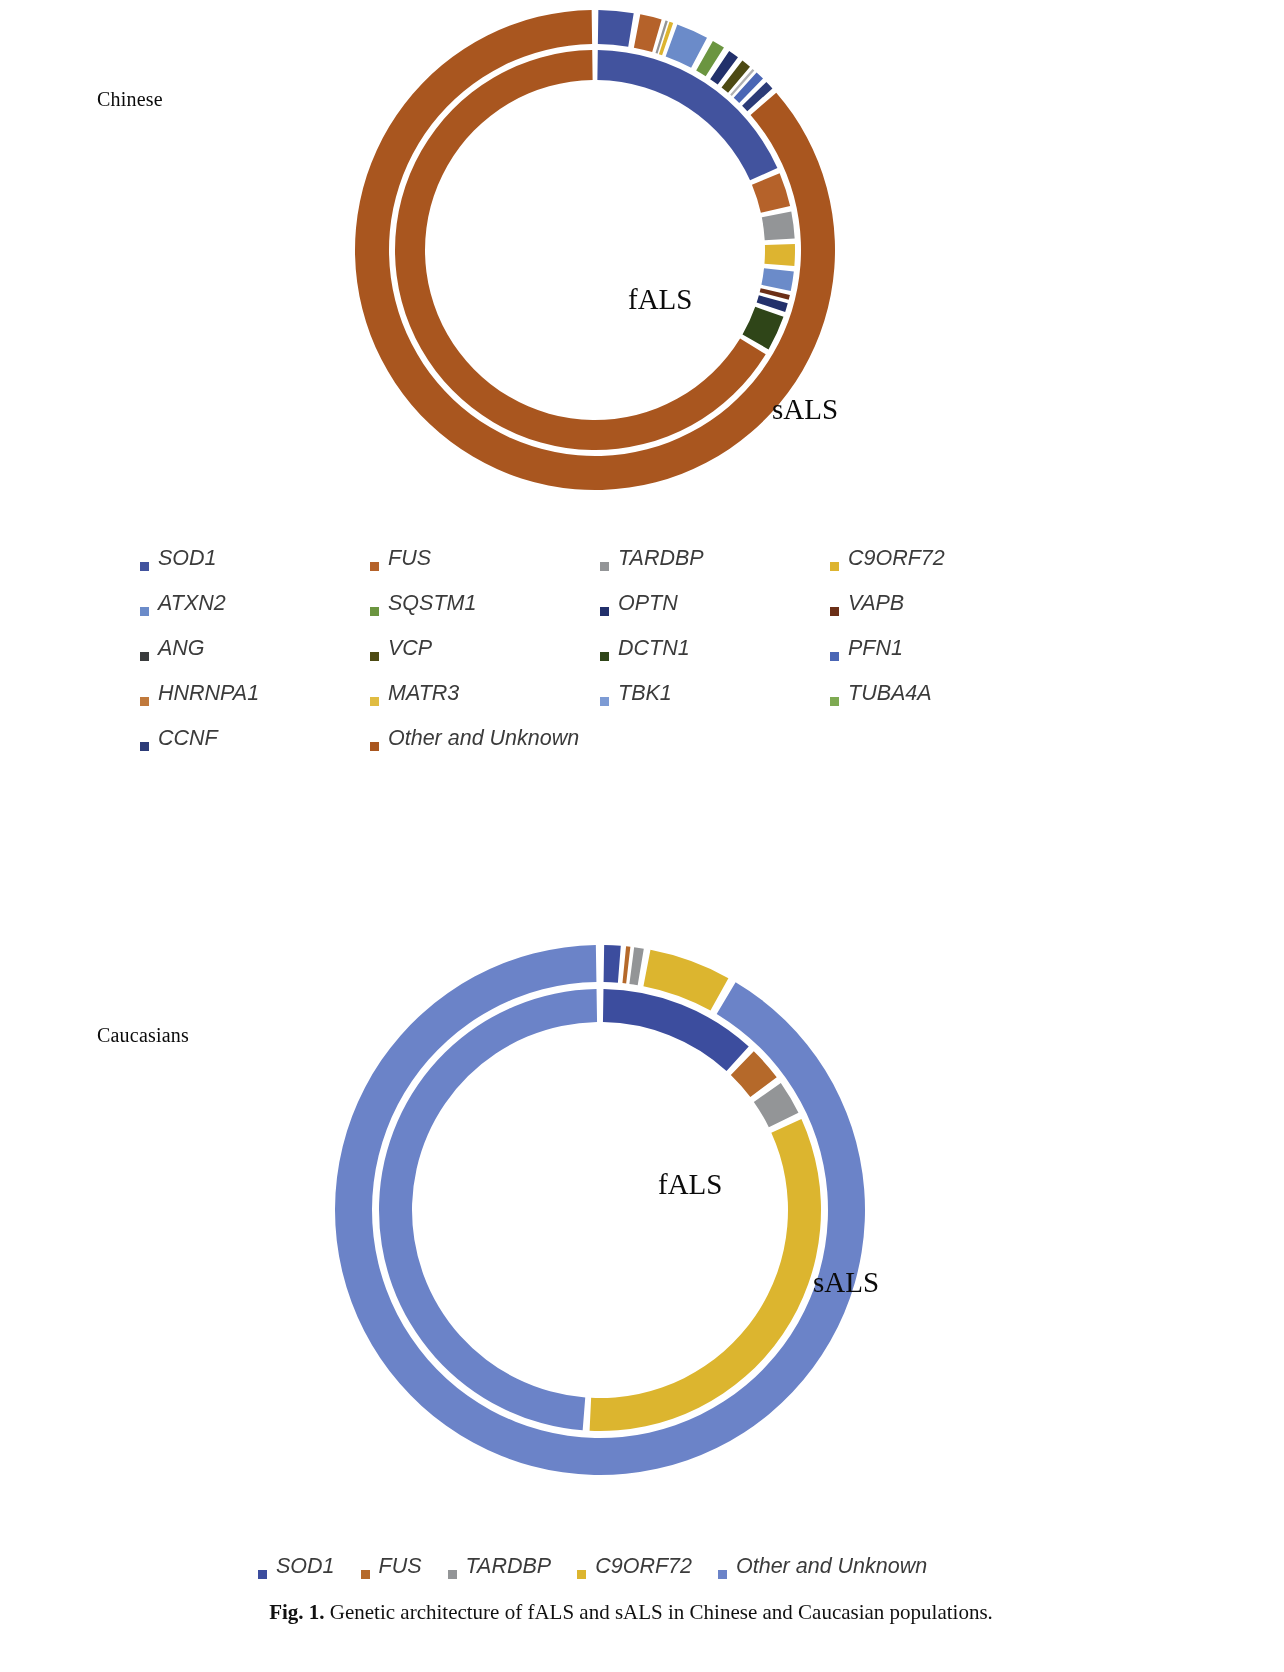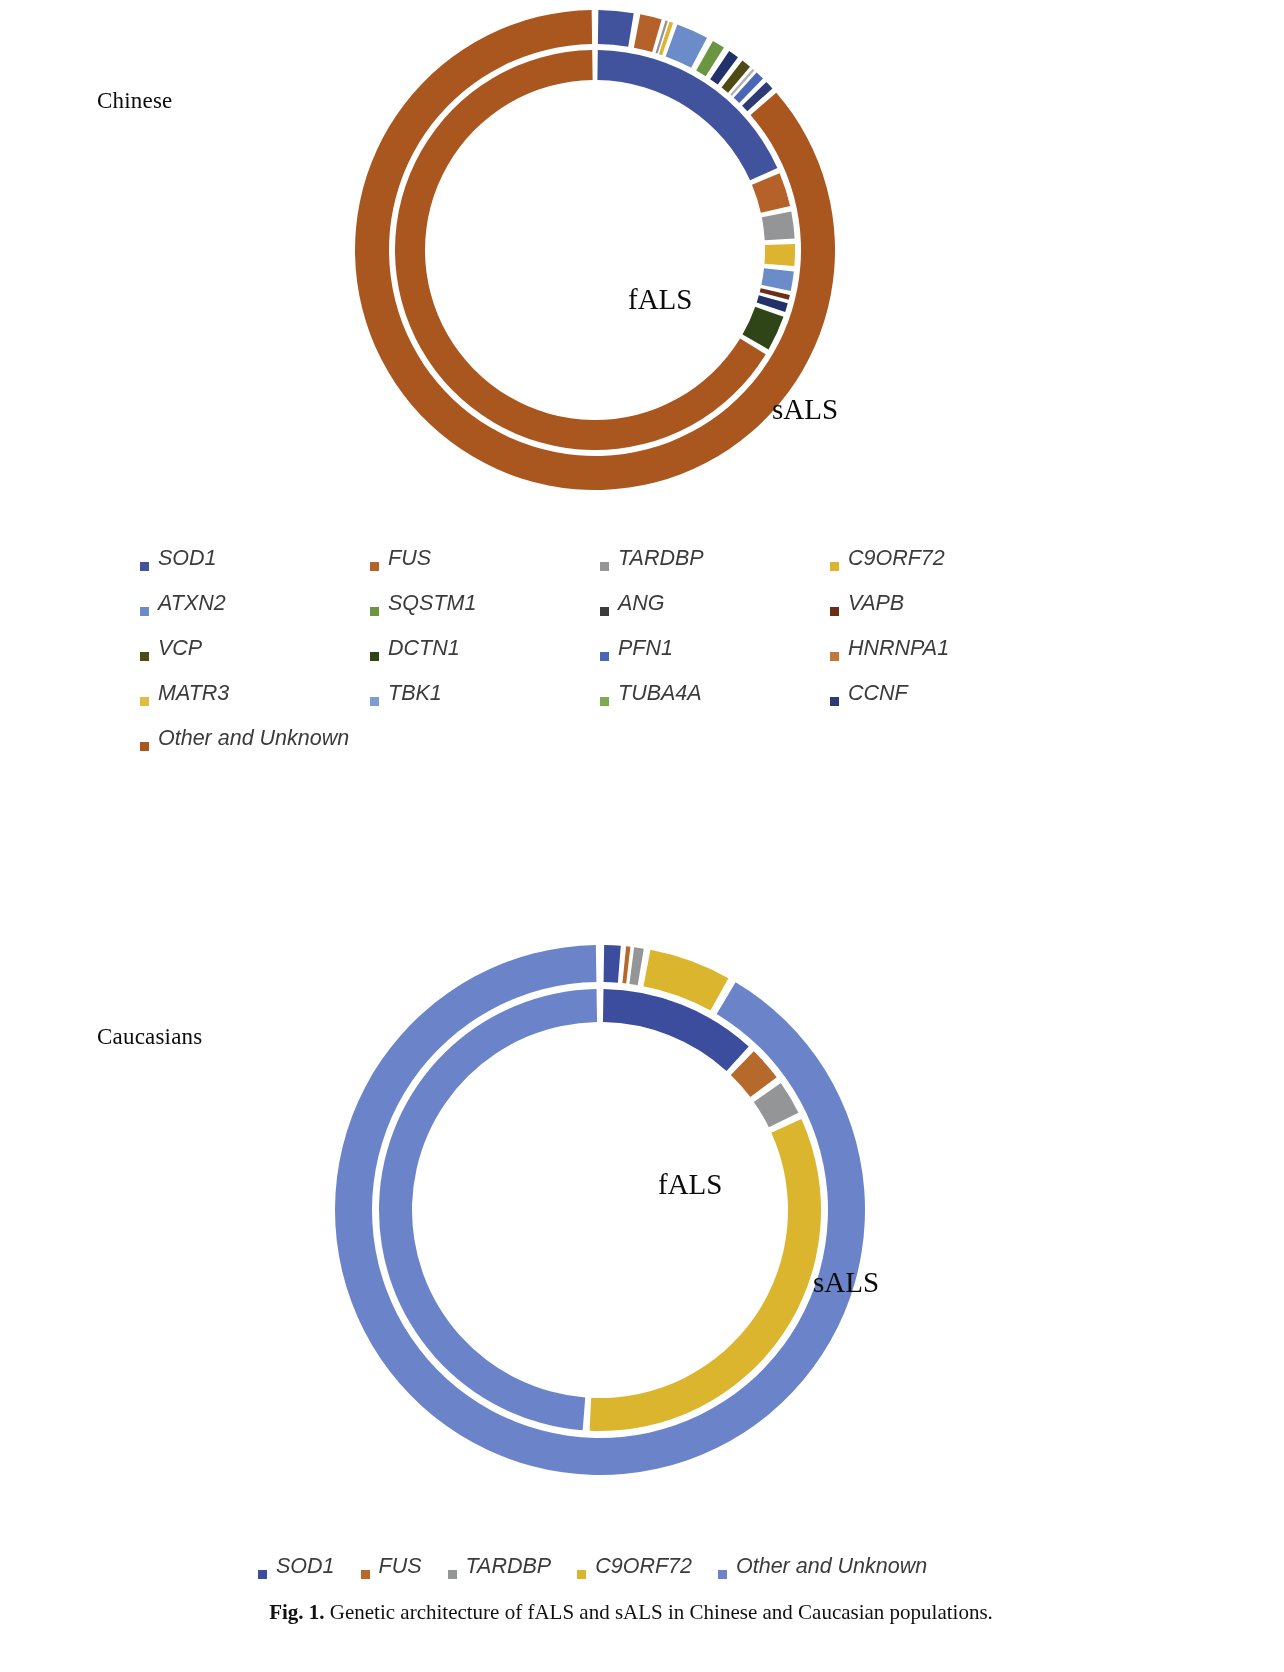--- a/index.html
+++ b/index.html
@@ -17,21 +17,21 @@
 
   .figure-root {
     position: absolute;
     inset: 0;
   }
 
   
   .pop-label {
     position: absolute;
     font-family: "Liberation Serif", serif;
-    font-size: 23px;
+    font-size: 20px;
     color: #0b0b0b;
     letter-spacing: 0.2px;
     white-space: nowrap;
   }
   #pop-label-chinese { left: 97px; top: 88px; }
   #pop-label-caucasians { left: 97px; top: 1024px; }
 
   
   .donut-wrap {
     position: absolute;
@@ -170,26 +170,30 @@
       </div>
       <div class="legend-item">
         <span class="legend-swatch" style="background: rgb(107, 139, 201);"></span>
         <span class="legend-text">ATXN2</span>
       </div>
       <div class="legend-item">
         <span class="legend-swatch" style="background: rgb(107, 149, 64);"></span>
         <span class="legend-text">SQSTM1</span>
       </div>
       <div class="legend-item">
+        <span class="legend-swatch" style="background: rgb(34, 48, 107);"></span>
+        <span class="legend-text">OPTN</span>
+      </div>
+      <div class="legend-item">
+        <span class="legend-swatch" style="background: rgb(107, 47, 23);"></span>
+        <span class="legend-text">VAPB</span>
+      </div>
+      <div class="legend-item">
         <span class="legend-swatch" style="background: rgb(58, 60, 61);"></span>
         <span class="legend-text">ANG</span>
-      </div>
-      <div class="legend-item">
-        <span class="legend-swatch" style="background: rgb(107, 47, 23);"></span>
-        <span class="legend-text">VAPB</span>
       </div>
       <div class="legend-item">
         <span class="legend-swatch" style="background: rgb(77, 74, 19);"></span>
         <span class="legend-text">VCP</span>
       </div>
       <div class="legend-item">
         <span class="legend-swatch" style="background: rgb(47, 69, 24);"></span>
         <span class="legend-text">DCTN1</span>
       </div>
       <div class="legend-item">

